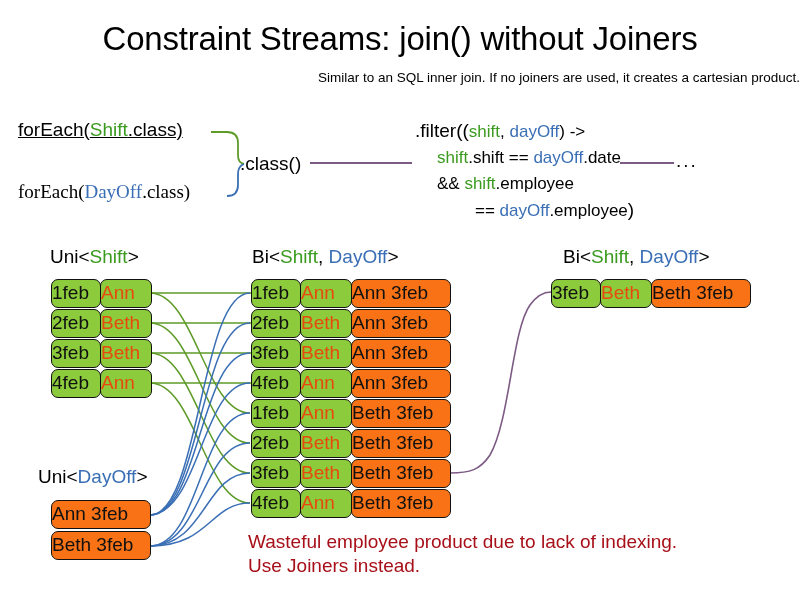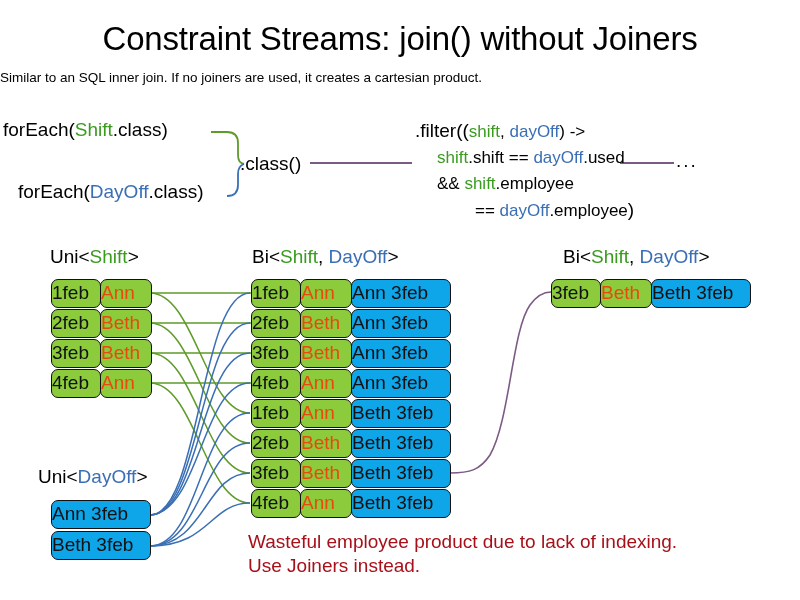--- a/index.html
+++ b/index.html
@@ -28,38 +28,38 @@
     text-align: center;
     font-size: 33px;
     line-height: 38px;
     letter-spacing: -0.2px;
     white-space: nowrap;
   }
   #subtitle {
     position: absolute;
     left: 0; top: 70px;
     width: 800px;
-    text-align: left;
+    text-align: right;
     font-size: 13.5px;
     line-height: 16px;
     white-space: nowrap;
   }
   
   .code {
     position: absolute;
     font-size: 19px;
     line-height: 24px;
     white-space: nowrap;
   }
   .g { color: #3A9B1F; }
   .b { color: #3A6FB5; }
   .k { color: #000000; }
 
-  #forEachShift { left: 3px; top: 118px; }
-  #forEachDayOff { left: 18px; top: 180px; }
+  #forEachShift { left: 18px; top: 118px; text-decoration: underline; }
+  #forEachDayOff { left: 18px; top: 180px; font-family: Liberation Serif, serif; }
   #joinLabel { left: 240px; top: 152px; }
 
   #filterBlock {
     position: absolute;
     left: 415px; top: 118px;
     font-size: 17px;
     line-height: 26px;
     white-space: nowrap;
   }
   #filterBlock .ln { display: block; }
@@ -95,21 +95,21 @@
     box-sizing: border-box;
     border: 1.6px solid #111111;
     border-radius: 7px;
     font-size: 19px;
     line-height: 26px;
     text-align: left;
     white-space: nowrap;
     overflow: hidden;
   }
   .card.green { background: #8CCB3C; }
-  .card.blue  { background: #0ea5e9; }
+  .card.blue  { background: #f97316; }
   .card .name { color: #E8490F; }
   .card .plain { color: #111111; }
 
   
   svg.layer {
     position: absolute;
     left: 0; top: 0;
     width: 800px; height: 600px;
     overflow: visible;
     pointer-events: none;
@@ -168,21 +168,21 @@
   </svg>
 
   <div class="code" id="forEachShift"><span class="k">forEach(</span><span class="g">Shift</span><span class="k">.class)</span></div>
 
   <div class="code" id="forEachDayOff"><span class="k">forEach(</span><span class="b">DayOff</span><span class="k">.class)</span></div>
 
   <div class="code" id="joinLabel">.class()</div>
 
   <div id="filterBlock">
     <span class="ln"><span class="k big">.filter((</span><span class="g">shift</span><span class="k">, </span><span class="b">dayOff</span><span class="k">) -&gt;</span></span>
-    <span class="ln i1"><span class="g">shift</span><span class="k">.shift == </span><span class="b">dayOff</span><span class="k">.used</span></span>
+    <span class="ln i1"><span class="g">shift</span><span class="k">.shift == </span><span class="b">dayOff</span><span class="k">.date</span></span>
     <span class="ln i2"><span class="k">&amp;&amp; </span><span class="g">shift</span><span class="k">.employee</span></span>
     <span class="ln i3"><span class="k">== </span><span class="b">dayOff</span><span class="k">.employee</span><span class="k big">)</span></span>
   </div>
 
   <div id="ellipsis">...</div>
 
   <div class="colhdr" id="hdrUniShift"><span class="k">Uni&lt;</span><span class="g">Shift</span><span class="k">&gt;</span></div>
 
   <div class="colhdr" id="hdrBi"><span class="k">Bi&lt;</span><span class="g">Shift</span><span class="k">, </span><span class="b">DayOff</span><span class="k">&gt;</span></div>
 

